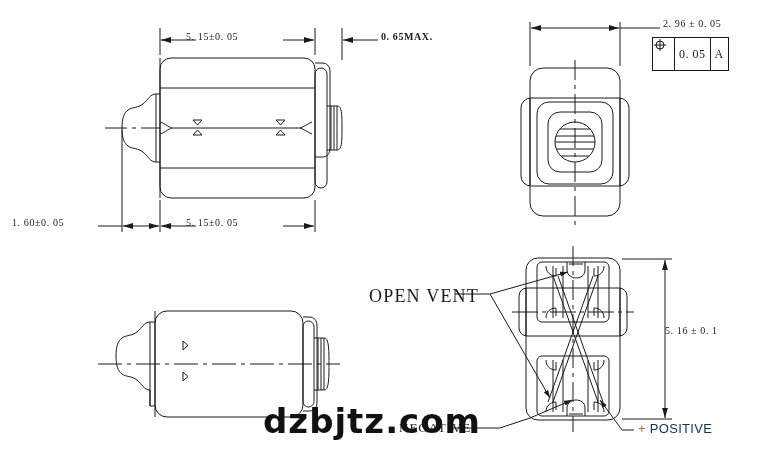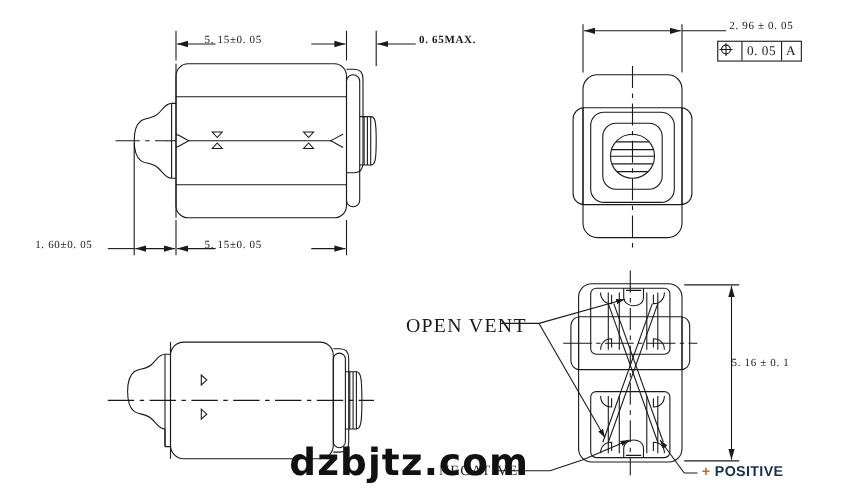--- a/index.html
+++ b/index.html
@@ -38,32 +38,31 @@
     white-space: nowrap;
     letter-spacing: 1.2px;
   }
   .polarity-text {
     position: absolute;
     font-family: "Liberation Sans", sans-serif;
     font-size: 13px;
     color: #16314d;
     white-space: nowrap;
     letter-spacing: 0.3px;
-    font-weight: bold;
   }
   .polarity-text .plus {
     color: #c8661e;
   }
   .gdt-frame {
     position: absolute;
     display: flex;
     align-items: stretch;
     border: 1px solid #1a1a1a;
     background: #ffffff;
-    height: 19px;
+    height: 34px;
     box-sizing: border-box;
   }
   .gdt-cell {
     display: flex;
     align-items: center;
     justify-content: center;
     padding: 0 4px;
     border-right: 1px solid #1a1a1a;
     font-family: "Liberation Serif", serif;
     font-size: 12px;
@@ -303,21 +302,21 @@
     </g>
 
   </svg>
 
   <div class="dim-text" style="left:186px; top:31px;">5. 15±0. 05</div>
 
   <div class="dim-text" style="left:381px; top:31px;font-weight:bold;">0. 65MAX.</div>
 
   <div class="dim-text" style="left:186px; top:217px;">5. 15±0. 05</div>
 
-  <div class="dim-text" style="left:12px; top:217px;margin-left:20px;">1. 60±0. 05</div>
+  <div class="dim-text" style="left:12px; top:217px;">1. 60±0. 05</div>
 
   <div class="dim-text" style="left:663px; top:18px;">2. 96 ± 0. 05</div>
 
   <div class="dim-text" style="left:637px; top:325px;margin-left:28px;">5. 16 ± 0. 1</div>
 
   <div class="gdt-frame" style="left:652px; top:37px;">
     <div class="gdt-cell gdt-sym">
       <svg width="14" height="14" viewBox="0 0 14 14">
         <circle cx="7" cy="7" r="4" fill="none" stroke="#1a1a1a" stroke-width="1"></circle>
         <line x1="7" y1="1" x2="7" y2="13" stroke="#1a1a1a" stroke-width="1"></line>

